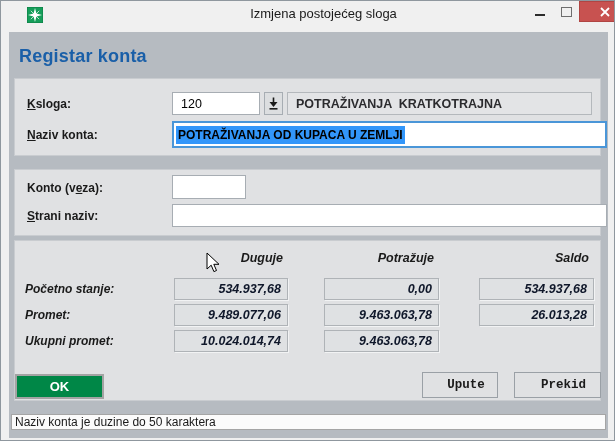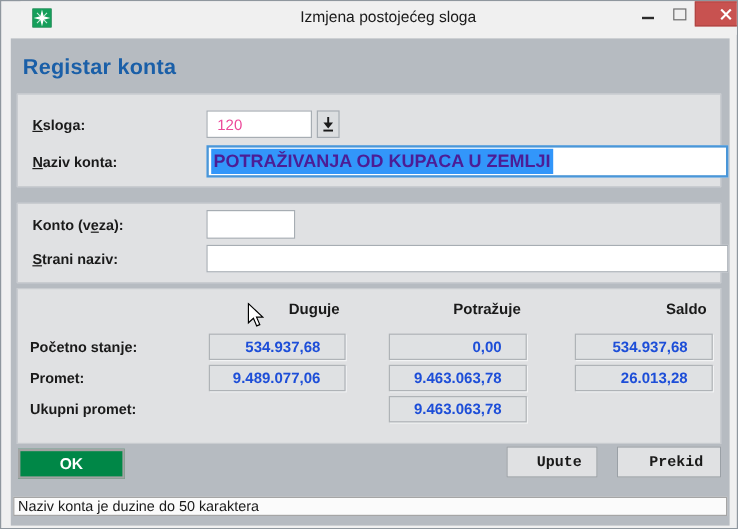--- a/index.html
+++ b/index.html
@@ -29,50 +29,50 @@
   .content-bg { position:absolute; left:8px; top:31px; width:599px; height:406px; background:#b6bbc1; }
 
   .page-title {
     position:absolute; left:18px; top:45px; font-size:18px; font-weight:bold; color:#1a5fa8;
     letter-spacing:0.2px;
   }
 
   .panel { position:absolute; left:13px; width:587px; background:#e0e1e3; border:1px solid #c9ccd0; }
   .panel1 { top:77px;  height:78px; }
   .panel2 { top:168px; height:67px; }
-  .panel3 { top:239px; height:130px; }
+  .panel3 { top:239px; height:161px;font-style:italic; }
 
   .lbl { font-size:12px; font-weight:bold; color:#1a1a1a; }
   .lbl u { text-decoration:underline; }
 
   
   .lbl-konto  { position:absolute; left:12px; top:18px; }
   .lbl-naziv  { position:absolute; left:12px; top:49px; }
   .inp-konto {
     position:absolute; left:157px; top:13px; width:88px; height:23px;
     border:1px solid #a7adb3; background:#ffffff; font-family:inherit;
-    font-size:12.5px; color:#ec4899; padding:0 0 0 8px; outline:none;
+    font-size:12.5px; color:#000000; padding:0 0 0 8px; outline:none;
   }
   .drop-btn {
     position:absolute; left:249px; top:13px; width:19px; height:23px;
     background:#dcdee0; border:1px solid #a7adb3;
     display:flex; align-items:center; justify-content:center;
   }
   .konto-type {
     position:absolute; left:272px; top:13px; width:305px; height:23px;
     background:#e3e4e6; border:1px solid #b4b8bc; display:flex; align-items:center;
     padding-left:8px; font-size:12.5px; font-weight:600; color:#2b2b2e; white-space:pre;
   }
   .inp-naziv {
     position:absolute; left:157px; top:42px; width:435px; height:27px;
     background:#ffffff; border:2px solid #4a96d8; display:flex; align-items:center;
     padding-left:2px;
   }
   .inp-naziv .sel {
-    background:#3296fa; color:#4c1d95; font-size:15px; font-weight:bold;
+    background:#3296fa; color:#000000; font-size:12px; font-weight:bold;
     padding:2px 2px; white-space:pre;
   }
 
   
   .lbl-veza   { position:absolute; left:12px; top:11px; }
   .lbl-strani { position:absolute; left:12px; top:39px; }
   .inp-veza {
     position:absolute; left:157px; top:5px; width:74px; height:24px;
     border:1px solid #a7adb3; background:#ffffff; font-family:inherit;
     font-size:12.5px; color:#333; padding:0 4px; outline:none;
@@ -84,22 +84,22 @@
   }
 
   
   .col-hdr { position:absolute; top:10px; text-align:right; font-size:12.5px; font-weight:bold; color:#1a1a1a; padding-right:5px; }
   .col0 { left:159px; width:114px; }
   .col1 { left:309px; width:115px; }
   .col2 { left:464px; width:115px; }
   .row-lbl { position:absolute; left:10px; font-size:12px; font-weight:bold; color:#1a1a1a; }
   .vbox {
     position:absolute; height:22px; background:#dfe1e3; border:1px solid #afb3b7;
-    display:flex; align-items:center; justify-content:flex-end; padding-right:20px;
-    font-size:12.5px; font-weight:bold; color:#1d4ed8;
+    display:flex; align-items:center; justify-content:flex-end; padding-right:6px;
+    font-size:12.5px; font-weight:bold; color:#0f172a;
     box-shadow: 1px 1px 0 #f2f3f4;
   }
   .rowy0 { top:37px; } .rowy1 { top:63px; } .rowy2 { top:89px; }
   .lbly0 { top:41px; } .lbly1 { top:67px; } .lbly2 { top:93px; }
 
   
   .btn-ok {
     position:absolute; left:14px; top:373px; width:89px; height:25px;
     background:#008747; border:2px solid #a3a3a3; color:#ffffff;
     font-size:13px; font-weight:bold; font-family:inherit;
@@ -156,20 +156,21 @@
   <div class="panel panel1">
     <span class="lbl lbl-konto"><u>K</u><span>sloga:</span></span>
     <input class="inp-konto" type="text" value="120" style="">
     <div class="drop-btn">
       <svg width="11" height="13" viewBox="0 0 11 13">
         <rect x="4.7" y="0.5" width="1.6" height="5.5" fill="#1a1a1a"></rect>
         <path d="M1.5 5 L9.5 5 L5.5 10 Z" fill="#1a1a1a"></path>
         <rect x="1.5" y="11" width="8" height="1.6" fill="#1a1a1a"></rect>
       </svg>
     </div>
+    <div class="konto-type">POTRAŽIVANJA  KRATKOTRAJNA</div>
     <span class="lbl lbl-naziv"><u>N</u><span>aziv konta:</span></span>
     <div class="inp-naziv">
       <span class="sel">POTRAŽIVANJA OD KUPACA U ZEMLJI</span>
     </div>
   </div>
 
   <div class="panel panel2">
     <span class="lbl lbl-veza"><span>Konto (v</span><u>e</u><span>za):</span></span>
     <input class="inp-veza" type="text" value="" style="">
     <span class="lbl lbl-strani"><u>S</u><span>trani naziv:</span></span>
@@ -185,20 +186,21 @@
     <div class="vbox col0 rowy0">534.937,68</div>
     <div class="vbox col1 rowy0">0,00</div>
     <div class="vbox col2 rowy0">534.937,68</div>
 
     <span class="row-lbl lbly1">Promet:</span>
     <div class="vbox col0 rowy1">9.489.077,06</div>
     <div class="vbox col1 rowy1">9.463.063,78</div>
     <div class="vbox col2 rowy1">26.013,28</div>
 
     <span class="row-lbl lbly2">Ukupni promet:</span>
+    <div class="vbox col0 rowy2">10.024.014,74</div>
     <div class="vbox col1 rowy2">9.463.063,78</div>
   </div>
 
   <div class="btn-ok">OK</div>
   <div class="btn-gray btn-upute">Upute</div>
   <div class="btn-gray btn-prekid">Prekid</div>
 
   <div class="statusbar">
     <span>Naziv konta je duzine do 50 karaktera</span>
   </div>

